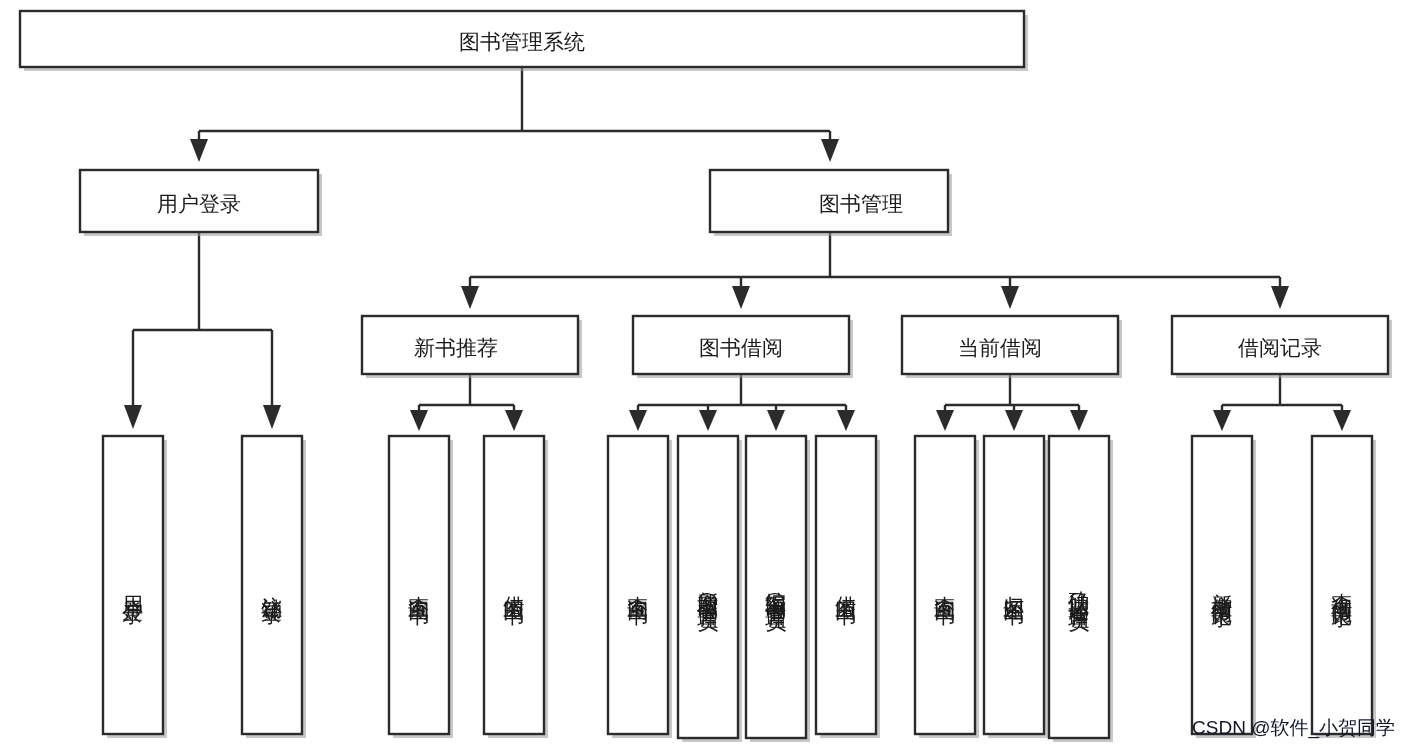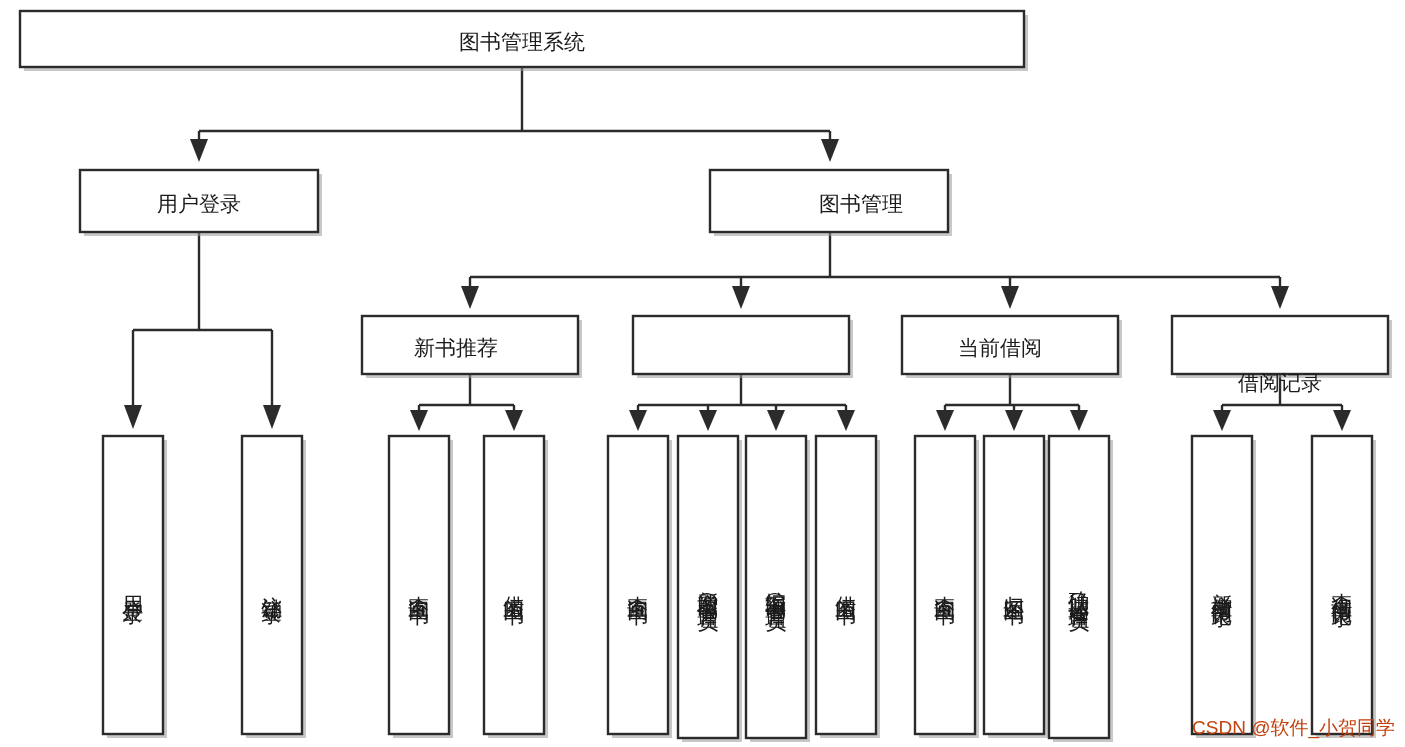--- a/index.html
+++ b/index.html
@@ -67,21 +67,21 @@
     text-align: center;
     white-space: nowrap;
     pointer-events: none;
   }
   #watermark {
     position: absolute;
     right: 10px;
     bottom: 6px;
     font-family: "Liberation Sans", "DejaVu Sans", sans-serif;
     font-size: 19px;
-    color: #c2410c;
+    color: #0f172a;
     white-space: nowrap;
     user-select: none;
   }
 </style>
 </head>
 <body>
 
 <div id="diagram-root">
 
   <svg id="flow-svg" viewBox="0 0 1405 747">
@@ -243,22 +243,23 @@
       <rect class="node-box" x="1312" y="436" width="60" height="298"></rect>
     </g>
   </svg>
 
   <div class="label-horiz" style="left:20px; top:28px; width:1004px;">图书管理系统</div>
 
   <div class="label-horiz" style="left:80px; top:190px; width:238px;">用户登录</div>
   <div class="label-horiz" style="left:710px; top:190px; width:238px;padding-left:32px;">图书管理</div>
 
   <div class="label-horiz" style="left:348px; top:334px; width:216px;">新书推荐</div>
+  <div class="label-horiz" style="left:633px; top:334px; width:216px;">图书借阅</div>
   <div class="label-horiz" style="left:902px; top:334px; width:196px;">当前借阅</div>
-  <div class="label-horiz" style="left:1172px; top:334px; width:216px;margin-top:35px;">借阅记录</div>
+  <div class="label-horiz" style="left:1172px; top:334px; width:216px;">借阅记录</div>
 
   <div class="label-vert" style="left: 103px; top: 436px; width: 60px; height: 298px; display: flex; align-items: center; justify-content: center;">用户登录</div>
   <div class="label-vert" style="left: 242px; top: 436px; width: 60px; height: 298px; display: flex; align-items: center; justify-content: center;">注销登录</div>
   <div class="label-vert" style="left: 389px; top: 436px; width: 60px; height: 298px; display: flex; align-items: center; justify-content: center;">查询图书</div>
   <div class="label-vert" style="left: 484px; top: 436px; width: 60px; height: 298px; display: flex; align-items: center; justify-content: center;">借阅图书</div>
   <div class="label-vert" style="left: 608px; top: 436px; width: 60px; height: 298px; display: flex; align-items: center; justify-content: center;">查询图书</div>
   <div class="label-vert" style="left: 678px; top: 436px; width: 60px; height: 302px; display: flex; align-items: center; justify-content: center;">新增图书（管理员）</div>
   <div class="label-vert" style="left: 746px; top: 436px; width: 60px; height: 302px; display: flex; align-items: center; justify-content: center;">编辑图书（管理员）</div>
   <div class="label-vert" style="left: 816px; top: 436px; width: 60px; height: 298px; display: flex; align-items: center; justify-content: center;">借阅图书</div>
   <div class="label-vert" style="left: 915px; top: 436px; width: 60px; height: 298px; display: flex; align-items: center; justify-content: center;">查询图书</div>

